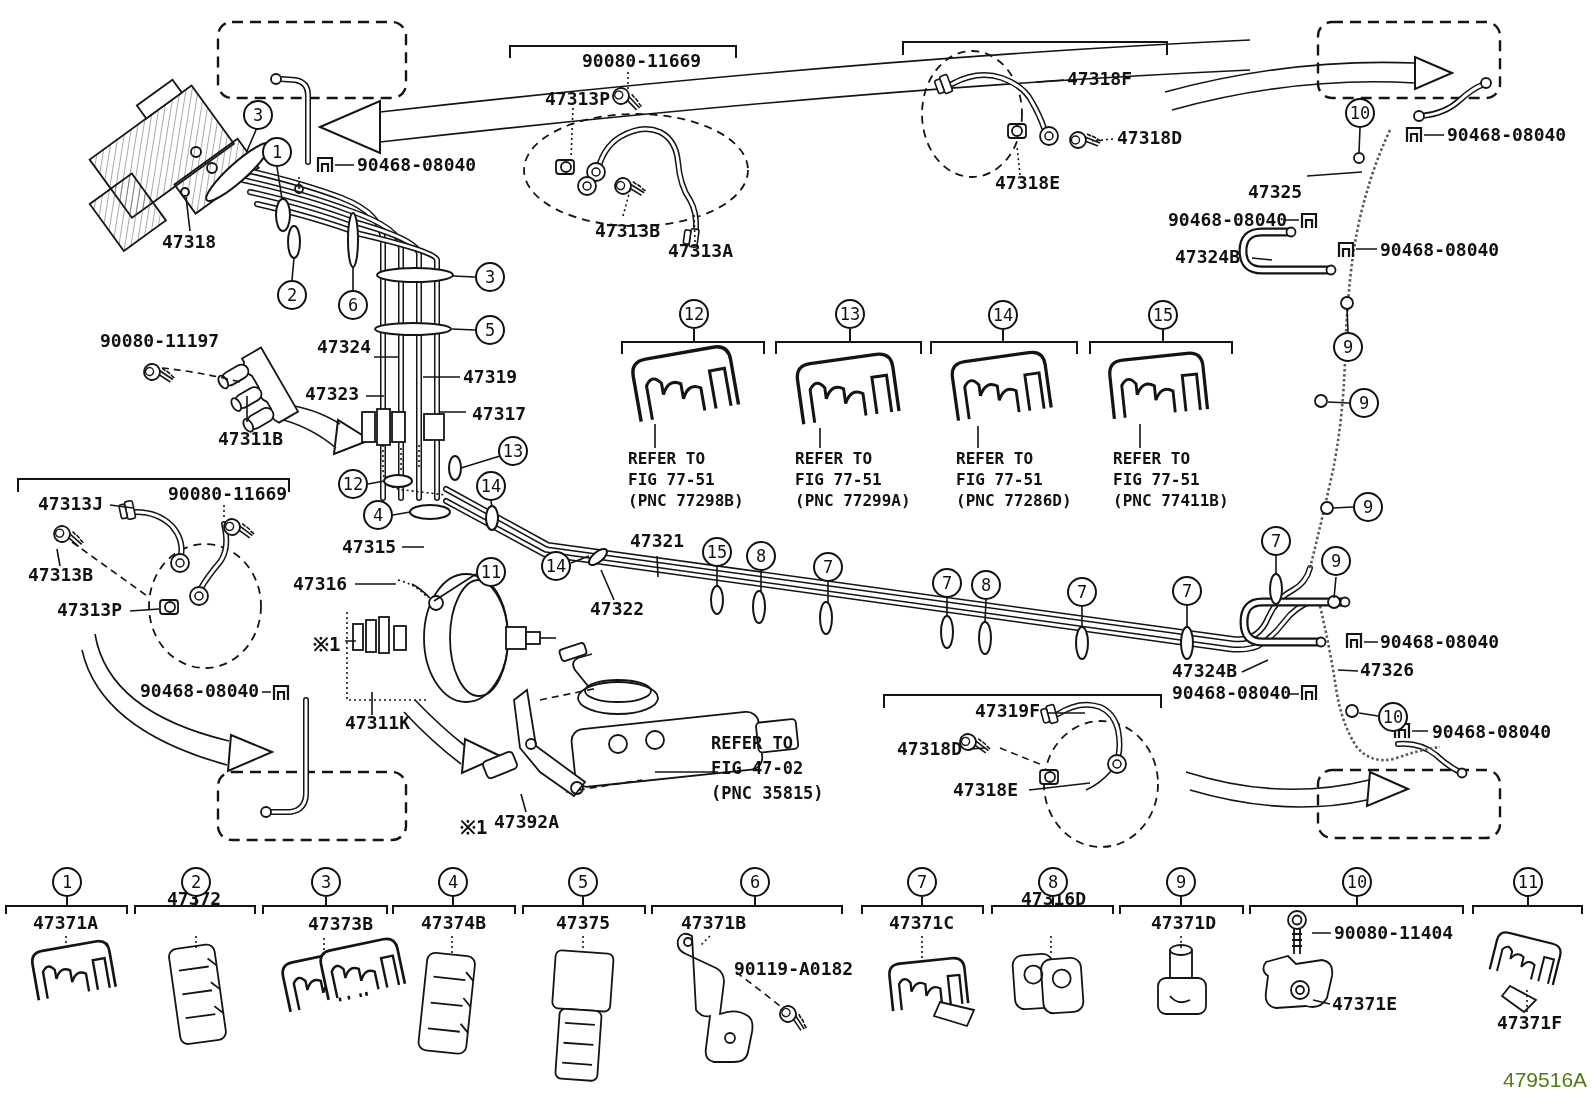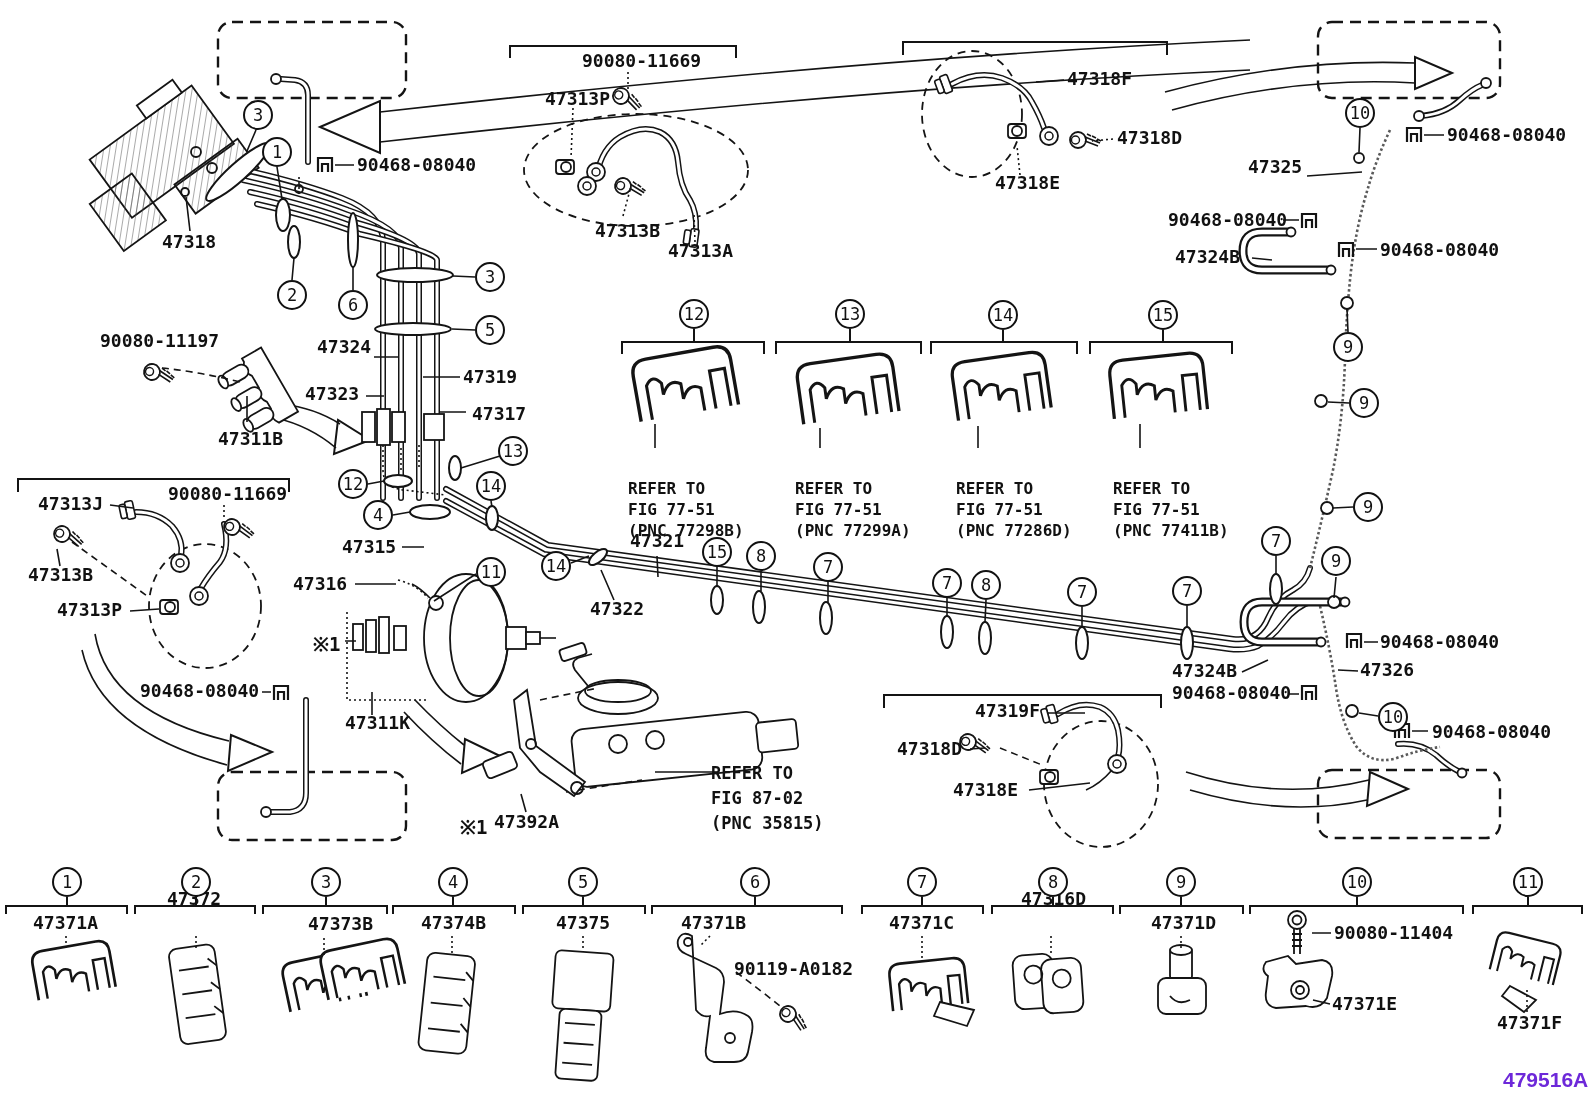--- a/index.html
+++ b/index.html
@@ -1,26 +1,26 @@
 <!DOCTYPE html>
 <html><head>
 <meta charset="utf-8">
 <style>
   html,body{margin:0;padding:0;background:#fff;}
   .stage{position:relative;width:1592px;height:1099px;background:#fff;overflow:hidden;
          font-family:"DejaVu Sans Mono",monospace;color:#111;}
   .art{position:absolute;left:0;top:0;}
   .plabel{position:absolute;font-weight:bold;font-size:18px;white-space:nowrap;line-height:1.05;}
-  .note{position:absolute;font-weight:bold;font-size:16px;line-height:21px;white-space:nowrap;margin-top:30px;}
+  .note{position:absolute;font-weight:bold;font-size:16px;line-height:21px;white-space:nowrap;}
   .note-lg{font-size:17px;line-height:25px;}
   .callout{position:absolute;width:30px;height:30px;border:2px solid #111;border-radius:50%;
            background:#fff;display:flex;align-items:center;justify-content:center;
            font-size:17px;box-sizing:border-box;z-index:3;}
   .star{position:absolute;font-weight:bold;font-size:19px;white-space:nowrap;}
-  .figcode{position:absolute;font-family:"Liberation Sans",sans-serif;font-size:21px;color:#6d28d9;font-weight:bold;}
+  .figcode{position:absolute;font-family:"Liberation Sans",sans-serif;font-size:21px;color:#4d7c0f;}
   
   .o{fill:none;stroke:#141414;stroke-width:6;stroke-linecap:round;}
   .i{fill:none;stroke:#fff;stroke-width:3;stroke-linecap:round;}
   .o2{fill:none;stroke:#141414;stroke-width:9;stroke-linecap:round;}
   .i2{fill:none;stroke:#fff;stroke-width:4.5;stroke-linecap:round;}
   .ln{fill:none;stroke:#141414;stroke-width:1.6;}
   .lnd{fill:none;stroke:#141414;stroke-width:1.6;stroke-dasharray:7 5;}
   .dot{fill:none;stroke:#141414;stroke-width:1.6;stroke-dasharray:2 3;}
   .tubedot{fill:none;stroke:#5a5a5a;stroke-width:2.6;stroke-dasharray:2.5 2.5;}
   .box{fill:none;stroke:#141414;stroke-width:2.4;stroke-dasharray:11 7;}
@@ -415,21 +415,21 @@
 <div class="plabel" style="left:162px;top:233px">47318</div>
 <div class="plabel" style="left:357px;top:156px">90468-08040</div>
 <div class="plabel" style="left:582px;top:52px">90080-11669</div>
 <div class="plabel" style="left:545px;top:90px">47313P</div>
 <div class="plabel" style="left:595px;top:222px">47313B</div>
 <div class="plabel" style="left:668px;top:242px">47313A</div>
 <div class="plabel" style="left:1067px;top:70px">47318F</div>
 <div class="plabel" style="left:1117px;top:129px">47318D</div>
 <div class="plabel" style="left:995px;top:174px">47318E</div>
 <div class="plabel" style="left:1447px;top:126px">90468-08040</div>
-<div class="plabel" style="left:1248px;top:158px">47325</div>
+<div class="plabel" style="left:1248px;top:183px">47325</div>
 <div class="plabel" style="left:1168px;top:211px">90468-08040</div>
 <div class="plabel" style="left:1175px;top:248px">47324B</div>
 <div class="plabel" style="left:1380px;top:241px">90468-08040</div>
 <div class="plabel" style="left:100px;top:332px">90080-11197</div>
 <div class="plabel" style="left:218px;top:430px">47311B</div>
 <div class="plabel" style="left:317px;top:338px">47324</div>
 <div class="plabel" style="left:305px;top:385px">47323</div>
 <div class="plabel" style="left:463px;top:368px">47319</div>
 <div class="plabel" style="left:472px;top:405px">47317</div>
 <div class="plabel" style="left:342px;top:538px">47315</div>
@@ -449,21 +449,21 @@
 <div class="plabel" style="left:1172px;top:684px">90468-08040</div>
 <div class="plabel" style="left:1432px;top:723px">90468-08040</div>
 <div class="plabel" style="left:975px;top:702px">47319F</div>
 <div class="plabel" style="left:897px;top:740px">47318D</div>
 <div class="plabel" style="left:953px;top:781px">47318E</div>
 <div class="star" style="left:460px;top:814px">※1</div>
 <div class="plabel" style="left:494px;top:813px">47392A</div>
 
 <div class="note note-lg" style="left:711px;top:731px">
   <div>REFER TO</div>
-  <div>FIG 87-02</div>
+  <div>FIG 47-02</div>
   <div>(PNC 35815)</div>
 </div>
 
 <div class="note" style="left:628px;top:448px">
   <div>REFER TO</div>
   <div>FIG 77-51</div>
   <div>(PNC 77298B)</div>
 </div>
 <div class="note" style="left:795px;top:448px">
   <div>REFER TO</div>

